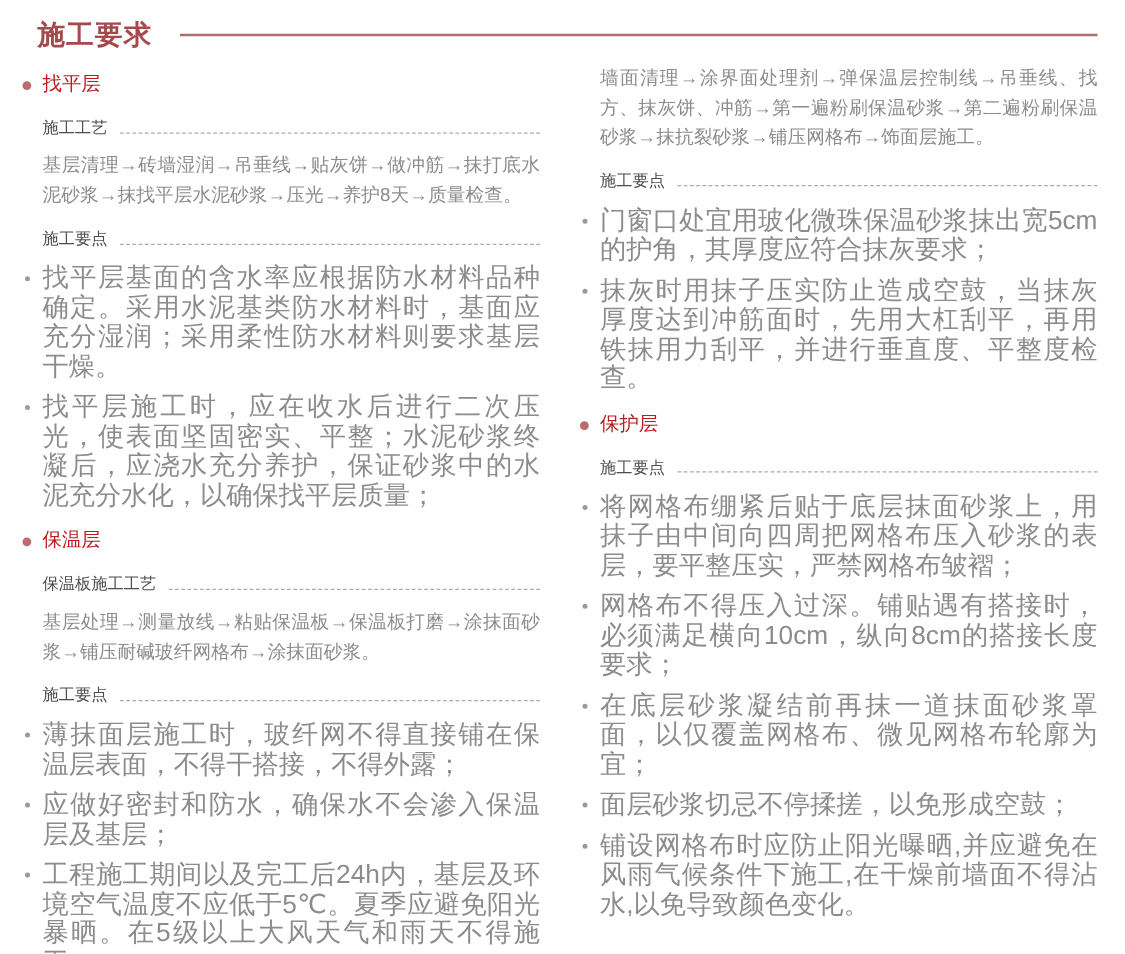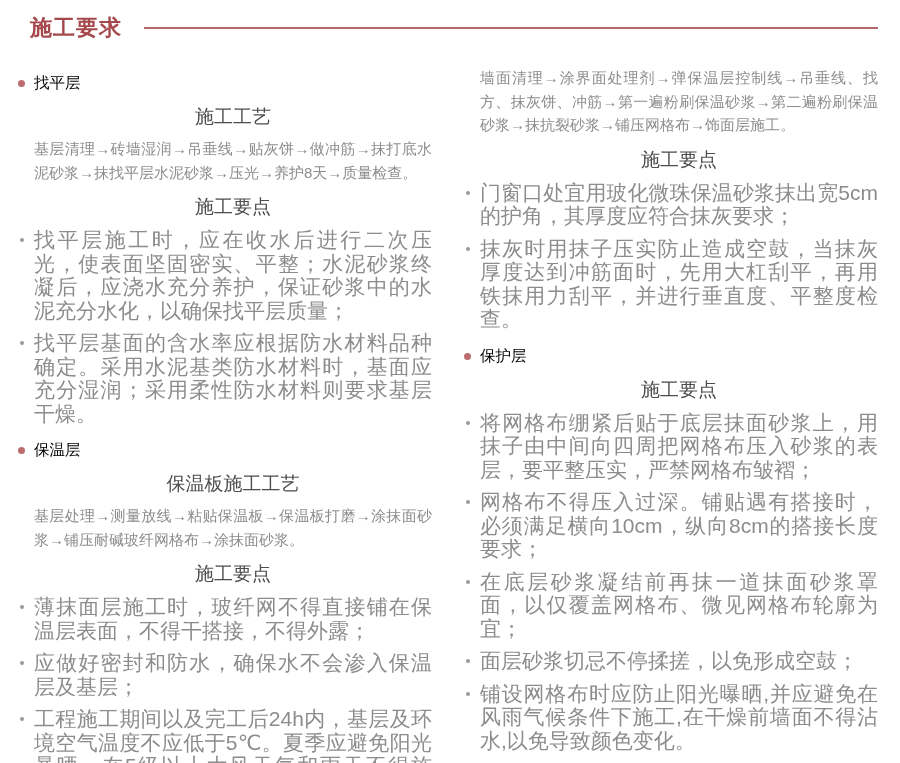--- a/index.html
+++ b/index.html
@@ -11,21 +11,20 @@
     color: #8c8c8c;
     overflow: hidden;
   }
   .page {
     padding: 13px 22px 0 30px;
   }
   .page-header {
     display: flex;
     align-items: center;
     gap: 22px;
-    margin-bottom: 15px;
   }
   .page-title {
     font-size: 22px;
     font-weight: bold;
     color: #a6494d;
     letter-spacing: 1px;
     white-space: nowrap;
   }
   .title-rule {
     flex: 1;
@@ -36,41 +35,40 @@
     display: flex;
     gap: 44px;
   }
   .column {
     flex: 1;
     min-width: 0;
   }
   .section-heading {
     position: relative;
     margin: 14px 0 2px 4px;
-    color: #000000;
+    color: #b91c1c;
     font-size: 15.5px;
     line-height: 22px;
   }
   .section-heading .dot {
     position: absolute;
     left: -16px;
     top: 8px;
     width: 7px;
     height: 7px;
     border-radius: 50%;
     background: #bc6c6f;
   }
   .subheading {
     display: flex;
     align-items: center;
     margin: 12px 0 2px 4px;
     color: #4d4d4d;
-    font-size: 19px;
+    font-size: 13px;
     line-height: 22px;
-    flex-direction: column;
   }
   .subheading .label { white-space: nowrap; }
   .subheading .leader {
     flex: 1;
     margin-left: 10px;
     border-bottom: 1px dashed #ababab;
     height: 9px;
   }
   .paragraph {
     margin: 8px 0 0 4px;
@@ -110,22 +108,22 @@
         <div class="section-heading"><span class="dot"></span><span>找平层</span></div>
         <div class="subheading">
           <span class="label">施工工艺</span>
           <span class="leader"></span>
         </div>
         <div class="paragraph">基层清理→砖墙湿润→吊垂线→贴灰饼→做冲筋→抹打底水泥砂浆→抹找平层水泥砂浆→压光→养护8天→质量检查。</div>
         <div class="subheading">
           <span class="label">施工要点</span>
           <span class="leader"></span>
         </div>
+        <div class="bullet-item"><span class="b-dot"></span><span>找平层基面的含水率应根据防水材料品种确定。采用水泥基类防水材料时，基面应充分湿润；采用柔性防水材料则要求基层干燥。</span></div>
         <div class="bullet-item"><span class="b-dot"></span><span>找平层施工时，应在收水后进行二次压光，使表面坚固密实、平整；水泥砂浆终凝后，应浇水充分养护，保证砂浆中的水泥充分水化，以确保找平层质量；</span></div>
-        <div class="bullet-item"><span class="b-dot"></span><span>找平层基面的含水率应根据防水材料品种确定。采用水泥基类防水材料时，基面应充分湿润；采用柔性防水材料则要求基层干燥。</span></div>
         <div class="section-heading"><span class="dot"></span><span>保温层</span></div>
         <div class="subheading">
           <span class="label">保温板施工工艺</span>
           <span class="leader"></span>
         </div>
         <div class="paragraph">基层处理→测量放线→粘贴保温板→保温板打磨→涂抹面砂浆→铺压耐碱玻纤网格布→涂抹面砂浆。</div>
         <div class="subheading">
           <span class="label">施工要点</span>
           <span class="leader"></span>
         </div>

